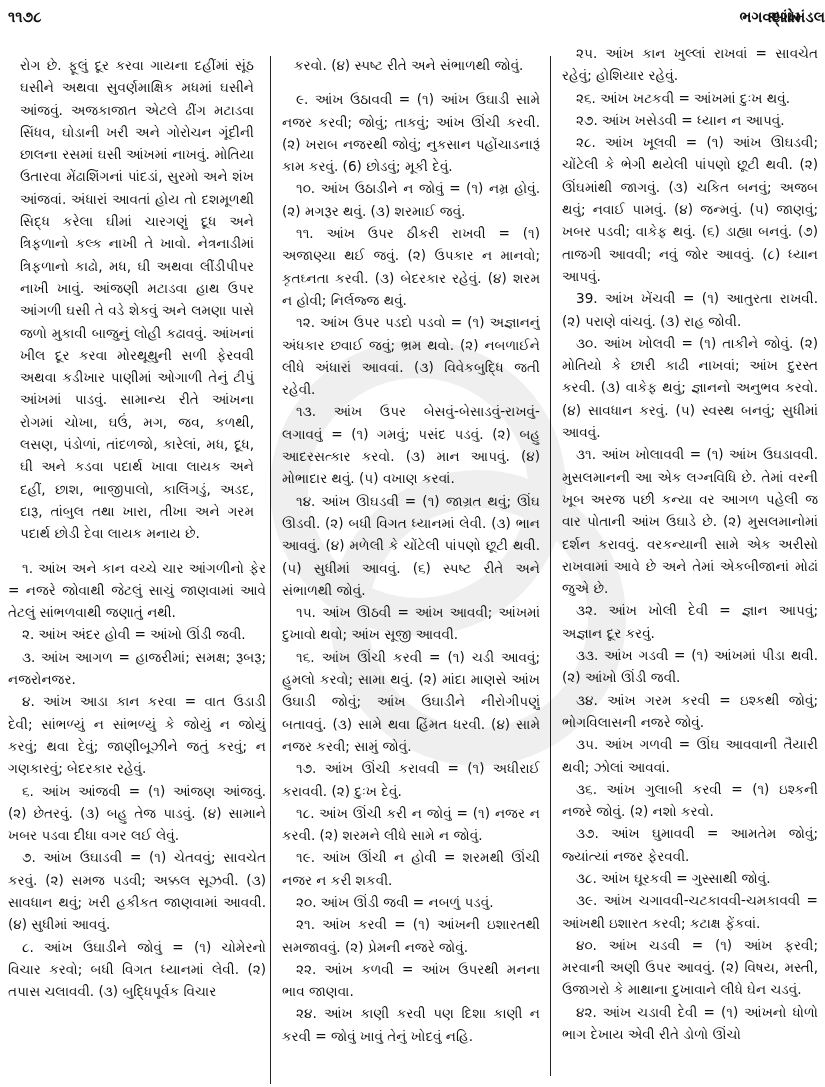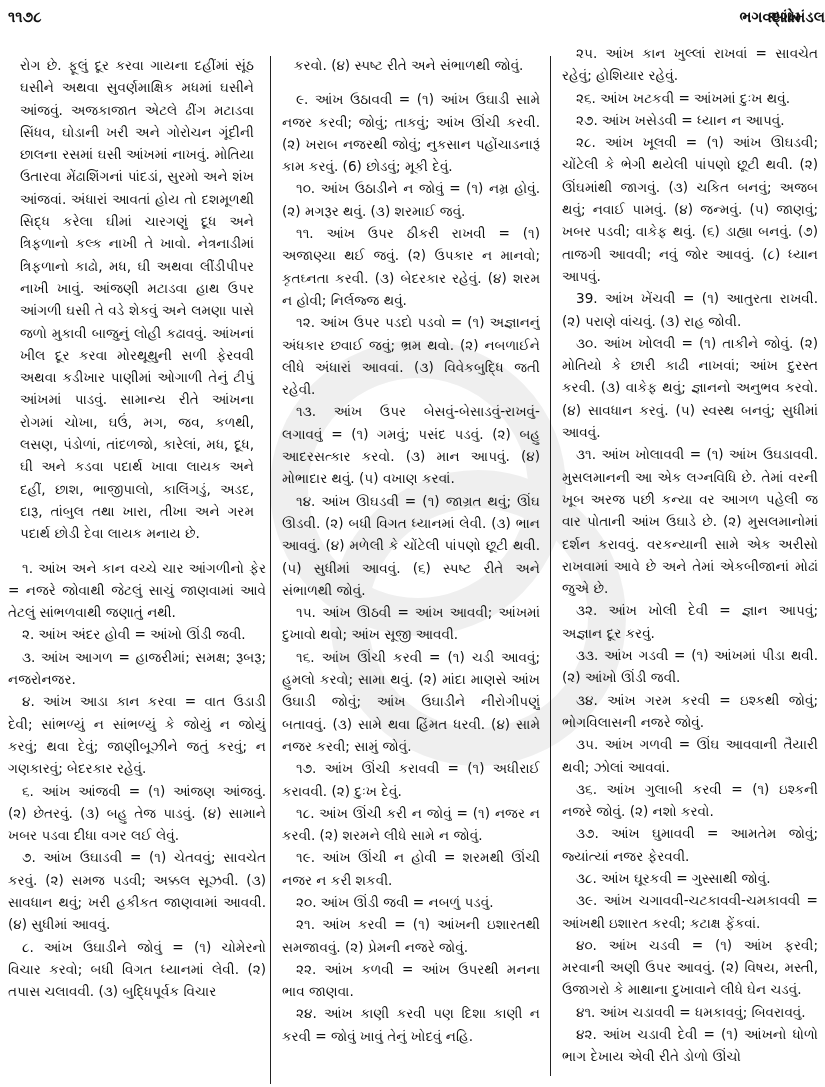--- a/index.html
+++ b/index.html
@@ -77,15 +77,14 @@
     <p class="entry">૩૧. આંખ ખોલાવવી = (૧) આંખ ઉઘડાવવી. મુસલમાનની આ એક લગ્નવિધિ છે. તેમાં વરની ખૂબ અરજ પછી કન્યા વર આગળ પહેલી જ વાર પોતાની આંખ ઉઘાડે છે. (૨) મુસલમાનોમાં દર્શન કરાવવું. વરકન્યાની સામે એક અરીસો રાખવામાં આવે છે અને તેમાં એકબીજાનાં મોઢાં જુએ છે.</p>
     <p class="entry">૩૨. આંખ ખોલી દેવી = જ્ઞાન આપવું; અજ્ઞાન દૂર કરવું.</p>
     <p class="entry">૩૩. આંખ ગડવી = (૧) આંખમાં પીડા થવી. (૨) આંખો ઊંડી જવી.</p>
     <p class="entry">૩૪. આંખ ગરમ કરવી = ઇશ્કથી જોવું; ભોગવિલાસની નજરે જોવું.</p>
     <p class="entry">૩૫. આંખ ગળવી = ઊંઘ આવવાની તૈયારી થવી; ઝોલાં આવવાં.</p>
     <p class="entry">૩૬. આંખ ગુલાબી કરવી = (૧) ઇશ્કની નજરે જોવું. (૨) નશો કરવો.</p>
     <p class="entry">૩૭. આંખ ઘુમાવવી = આમતેમ જોવું; જ્યાંત્યાં નજર ફેરવવી.</p>
     <p class="entry">૩૮. આંખ ઘૂરકવી = ગુસ્સાથી જોવું.</p>
     <p class="entry">૩૯. આંખ ચગાવવી-ચટકાવવી-ચમકાવવી = આંખથી ઇશારત કરવી; કટાક્ષ ફેંકવાં.</p>
     <p class="entry">૪૦. આંખ ચડવી = (૧) આંખ ફરવી; મરવાની અણી ઉપર આવવું. (૨) વિષય, મસ્તી, ઉજાગરો કે માથાના દુખાવાને લીધે ઘેન ચડવું.</p>
-    <p class="entry">૪૧. આંખ ચડાવવી = ધમકાવવું; બિવરાવવું.</p>
     <p class="entry">૪૨. આંખ ચડાવી દેવી = (૧) આંખનો ધોળો ભાગ દેખાય એવી રીતે ડોળો ઊંચો</p>
   </div>
 
 </body></html>

